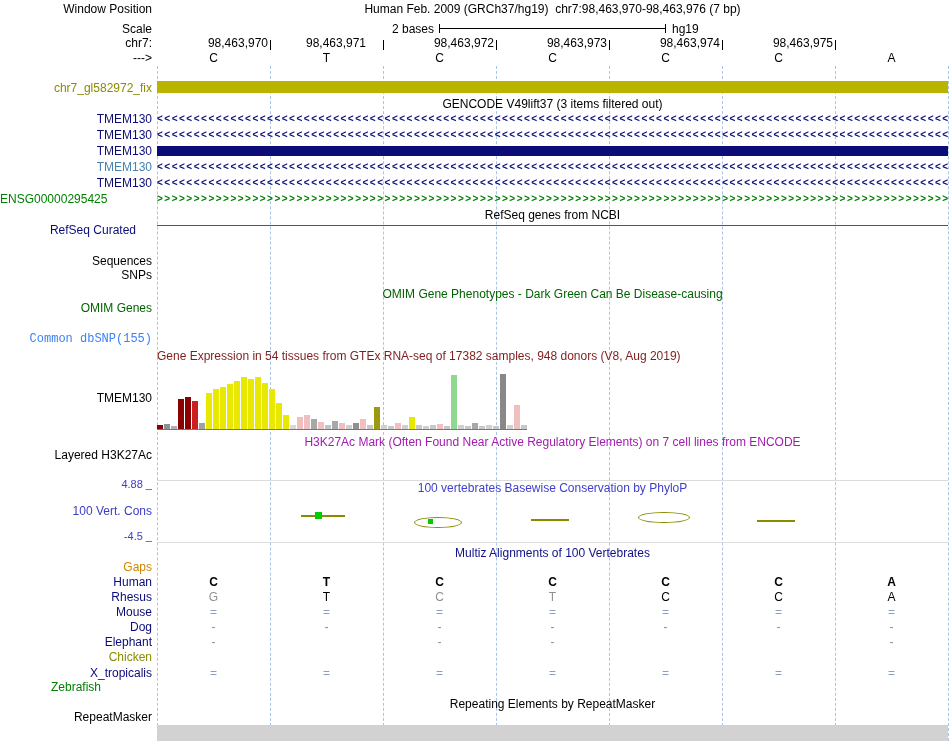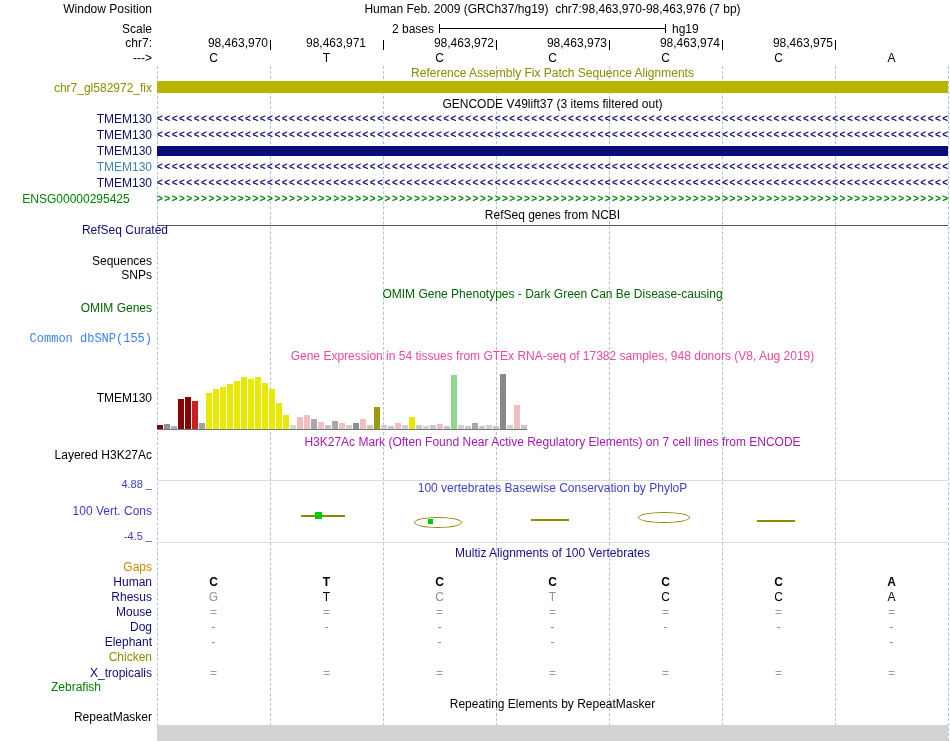--- a/index.html
+++ b/index.html
@@ -141,37 +141,36 @@
     <div class="abs" style="left: 0px; width: 152px; text-align: right; top: 650px; color: rgb(139, 139, 0);">Chicken</div>
     <div class="abs" style="left: 0px; width: 152px; text-align: right; top: 666px; color: rgb(12, 12, 120);">X_tropicalis</div>
     <div class="abs" style="left: 157px; top: 666px; width: 113px; text-align: center; color: rgb(140, 156, 200); font-weight: normal;">=</div>
     <div class="abs" style="left: 270px; top: 666px; width: 113px; text-align: center; color: rgb(140, 156, 200); font-weight: normal;">=</div>
     <div class="abs" style="left: 383px; top: 666px; width: 113px; text-align: center; color: rgb(140, 156, 200); font-weight: normal;">=</div>
     <div class="abs" style="left: 496px; top: 666px; width: 113px; text-align: center; color: rgb(140, 156, 200); font-weight: normal;">=</div>
     <div class="abs" style="left: 609px; top: 666px; width: 113px; text-align: center; color: rgb(140, 156, 200); font-weight: normal;">=</div>
     <div class="abs" style="left: 722px; top: 666px; width: 113px; text-align: center; color: rgb(140, 156, 200); font-weight: normal;">=</div>
     <div class="abs" style="left: 835px; top: 666px; width: 113px; text-align: center; color: rgb(140, 156, 200); font-weight: normal;">=</div>
     <div class="abs" style="left: 0px; width: 152px; text-align: center; top: 680px; color: rgb(0, 128, 0);">Zebrafish</div>
-    <div class="abs" style="left: 157px; width: 791px; text-align: center; top: 66px; color: rgb(139, 139, 0); font-size: 12px;">Reference Assembly Fix Patch Sequence Alignments</div>
     <div class="abs" style="left: 157px; width: 791px; text-align: center; top: 97px; color: rgb(0, 0, 0); font-size: 12px;">GENCODE V49lift37 (3 items filtered out)</div>
     <div class="abs" style="left: 157px; width: 791px; text-align: center; top: 208px; color: rgb(0, 0, 0); font-size: 12px;">RefSeq genes from NCBI</div>
     <div class="abs" style="left: 157px; width: 791px; text-align: center; top: 287px; color: rgb(0, 100, 0); font-size: 12px;">OMIM Gene Phenotypes - Dark Green Can Be Disease-causing</div>
-    <div class="abs" style="left: 157px; width: 791px; text-align: center; top: 349px; color: #ec4899; font-size: 12px;">Gene Expression in 54 tissues from GTEx RNA-seq of 17382 samples, 948 donors (V8, Aug 2019)</div>
+    <div class="abs" style="left: 157px; width: 791px; text-align: left; top: 349px; color: #7f1d1d; font-size: 12px;">Gene Expression in 54 tissues from GTEx RNA-seq of 17382 samples, 948 donors (V8, Aug 2019)</div>
     <div class="abs" style="left: 157px; width: 791px; text-align: center; top: 435px; color: #a21caf; font-size: 12px;">H3K27Ac Mark (Often Found Near Active Regulatory Elements) on 7 cell lines from ENCODE</div>
     <div class="abs" style="left: 157px; width: 791px; text-align: center; top: 481px; color: rgb(64, 64, 204); font-size: 12px;">100 vertebrates Basewise Conservation by PhyloP</div>
     <div class="abs" style="left: 157px; width: 791px; text-align: center; top: 546px; color: rgb(16, 16, 136); font-size: 12px;">Multiz Alignments of 100 Vertebrates</div>
     <div class="abs" style="left: 157px; width: 791px; text-align: center; top: 697px; color: rgb(0, 0, 0); font-size: 12px;">Repeating Elements by RepeatMasker</div>
     <div class="abs" style="left: 0px; width: 152px; text-align: right; top: 81px; color: rgb(139, 139, 0); font-size: 12px;">chr7_gl582972_fix</div>
     <div class="abs" style="left: 0px; width: 152px; text-align: right; top: 112px; color: rgb(12, 12, 120); font-size: 12px;">TMEM130</div>
     <div class="abs" style="left: 0px; width: 152px; text-align: right; top: 128px; color: rgb(12, 12, 120); font-size: 12px;">TMEM130</div>
     <div class="abs" style="left: 0px; width: 152px; text-align: right; top: 144px; color: rgb(12, 12, 120); font-size: 12px;">TMEM130</div>
     <div class="abs" style="left: 0px; width: 152px; text-align: right; top: 160px; color: rgb(70, 130, 180); font-size: 12px;">TMEM130</div>
     <div class="abs" style="left: 0px; width: 152px; text-align: right; top: 176px; color: rgb(12, 12, 120); font-size: 12px;">TMEM130</div>
-    <div class="abs" style="left: 0px; width: 152px; text-align: center; top: 192px; color: rgb(0, 128, 0); font-size: 12px;">ENSG00000295425</div>
-    <div class="abs" style="left: 0px; width: 168px; text-align: right; top: 223px; color: rgb(12, 12, 120); font-size: 12px;">RefSeq Curated</div>
+    <div class="abs" style="left: 0px; width: 152px; text-align: left; top: 192px; color: rgb(0, 128, 0); font-size: 12px;">ENSG00000295425</div>
+    <div class="abs" style="left: 0px; width: 136px; text-align: right; top: 223px; color: rgb(12, 12, 120); font-size: 12px;">RefSeq Curated</div>
     <div class="abs" style="left: 0px; width: 152px; text-align: right; top: 254px; color: rgb(0, 0, 0); font-size: 12px;">Sequences</div>
     <div class="abs" style="left: 0px; width: 152px; text-align: right; top: 268px; color: rgb(0, 0, 0); font-size: 12px;">SNPs</div>
     <div class="abs" style="left: 0px; width: 152px; text-align: right; top: 301px; color: rgb(0, 100, 0); font-size: 12px;">OMIM Genes</div>
     <div class="abs" style="left: 0px; width: 152px; text-align: right; top: 332px; color: #3b82f6; font-size: 12px; font-family: Liberation Mono, monospace;">Common dbSNP(155)</div>
     <div class="abs" style="left: 0px; width: 152px; text-align: right; top: 391px; color: rgb(0, 0, 0); font-size: 12px;">TMEM130</div>
     <div class="abs" style="left: 0px; width: 152px; text-align: right; top: 448px; color: rgb(0, 0, 0); font-size: 12px;">Layered H3K27Ac</div>
     <div class="abs" style="left: 0px; width: 152px; text-align: right; top: 477px; color: rgb(60, 60, 200); font-size: 11px;">4.88 _</div>
     <div class="abs" style="left: 0px; width: 152px; text-align: right; top: 504px; color: rgb(60, 60, 200); font-size: 12px;">100 Vert. Cons</div>
     <div class="abs" style="left: 0px; width: 152px; text-align: right; top: 529px; color: rgb(60, 60, 200); font-size: 11px;">-4.5 _</div>
     <div class="abs" style="left: 0px; width: 152px; text-align: right; top: 710px; color: rgb(0, 0, 0); font-size: 12px;">RepeatMasker</div>

